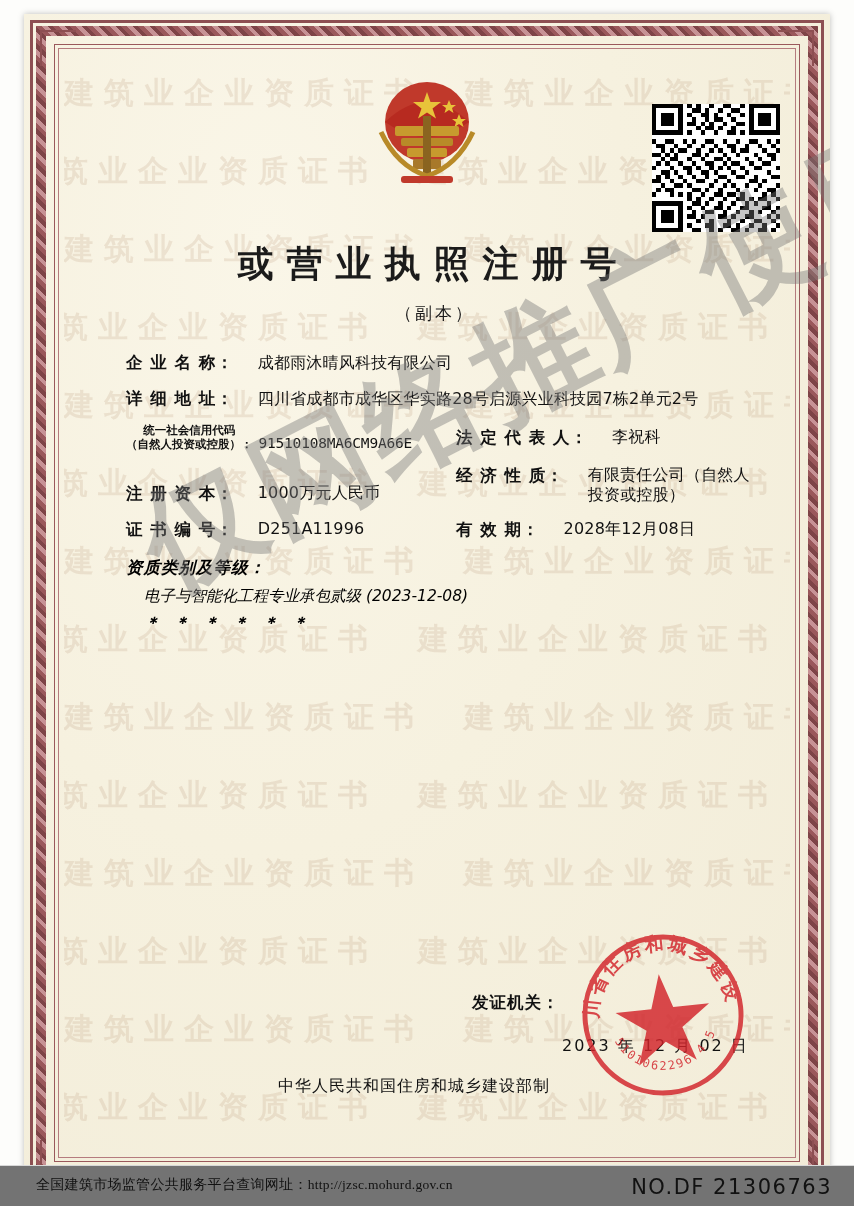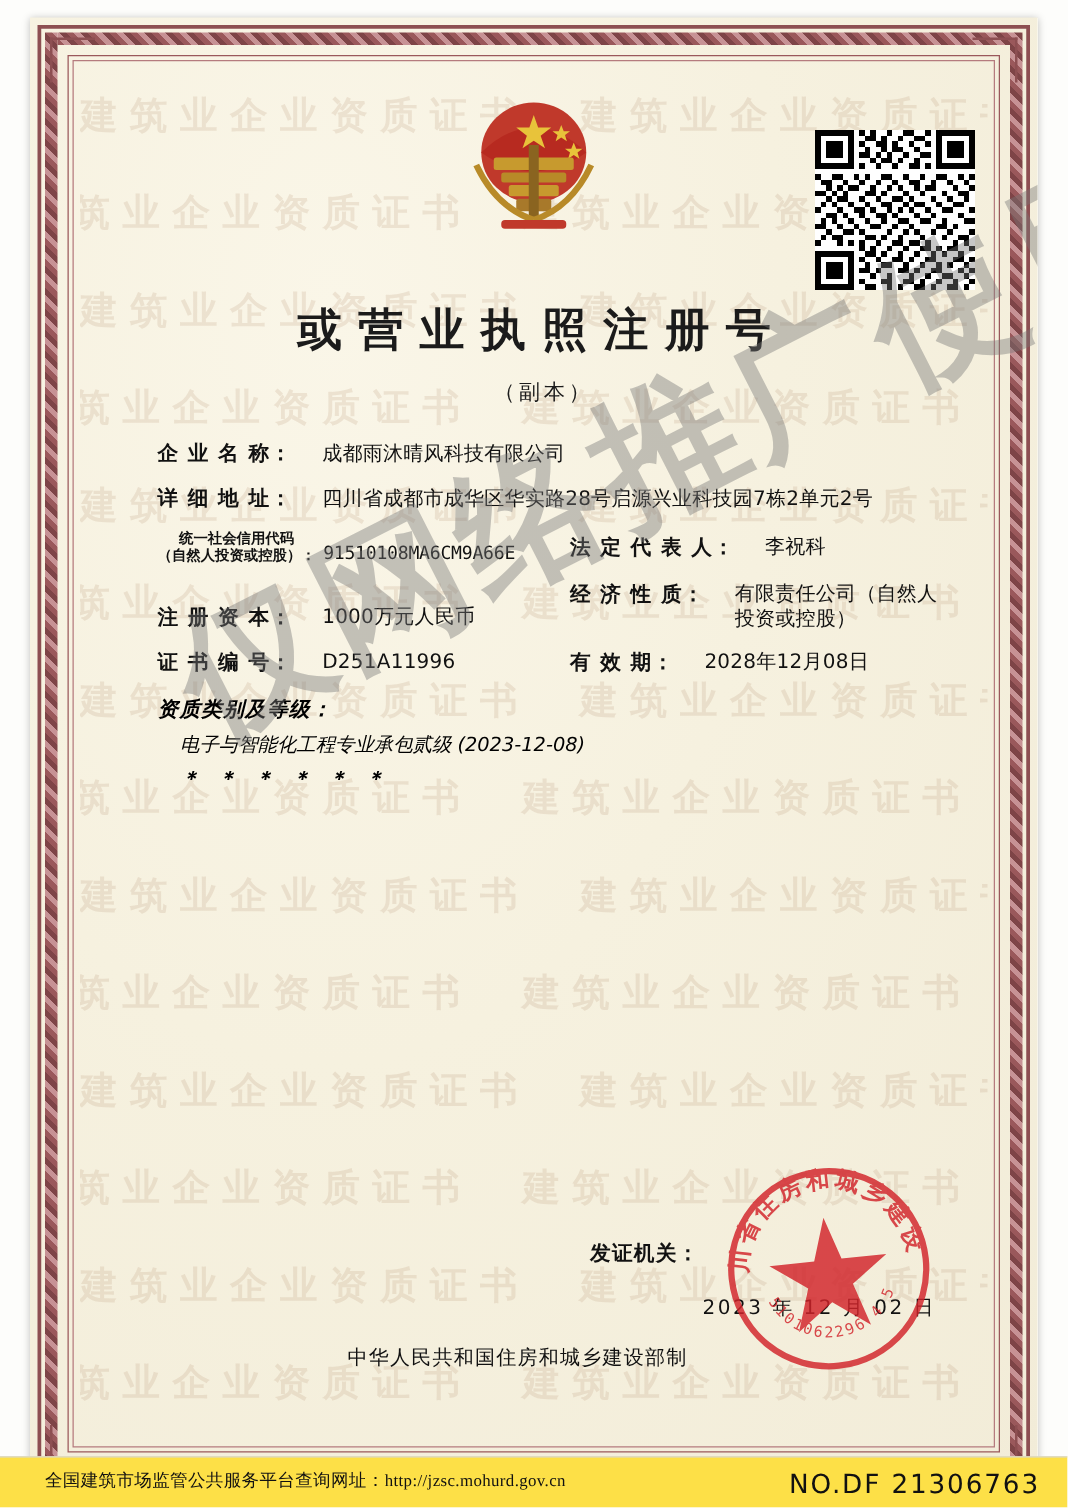--- a/index.html
+++ b/index.html
@@ -191,21 +191,21 @@
     font-size:118px;
     letter-spacing:6px;
     color:rgba(120,120,120,.42);
     white-space:nowrap;
   }
 
   
   .footer{
     position:absolute;left:0;bottom:0;
     width:854px;height:40px;
-    background:#fde047;
+    background:#737373;
     border-top:1px solid #d8d8d8;
   }
   .footer-left{
     position:absolute;left:36px;top:10px;
     font-family:"DejaVu Sans", sans-serif;
     font-size:14px;color:#111;letter-spacing:.3px;
   }
   .footer-right{
     position:absolute;right:22px;top:9px;
     font-family:"DejaVu Sans", sans-serif;

